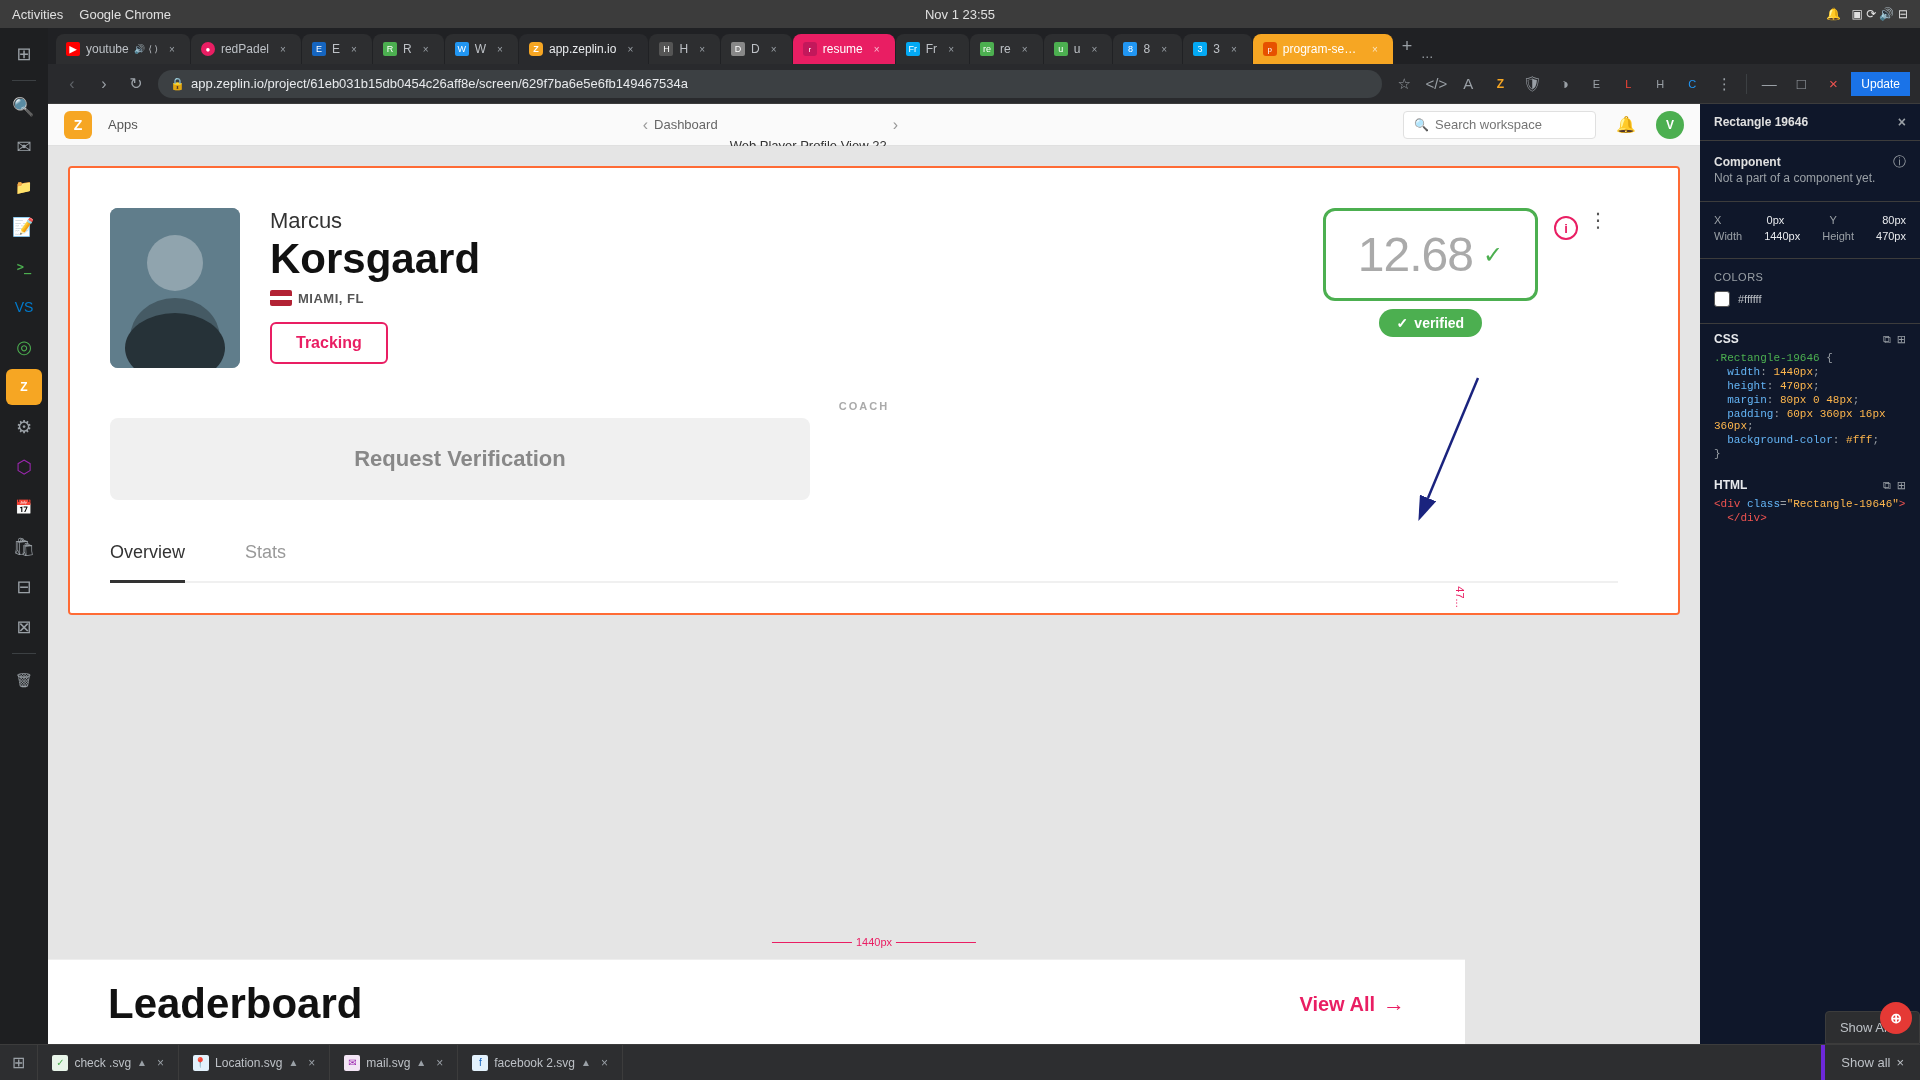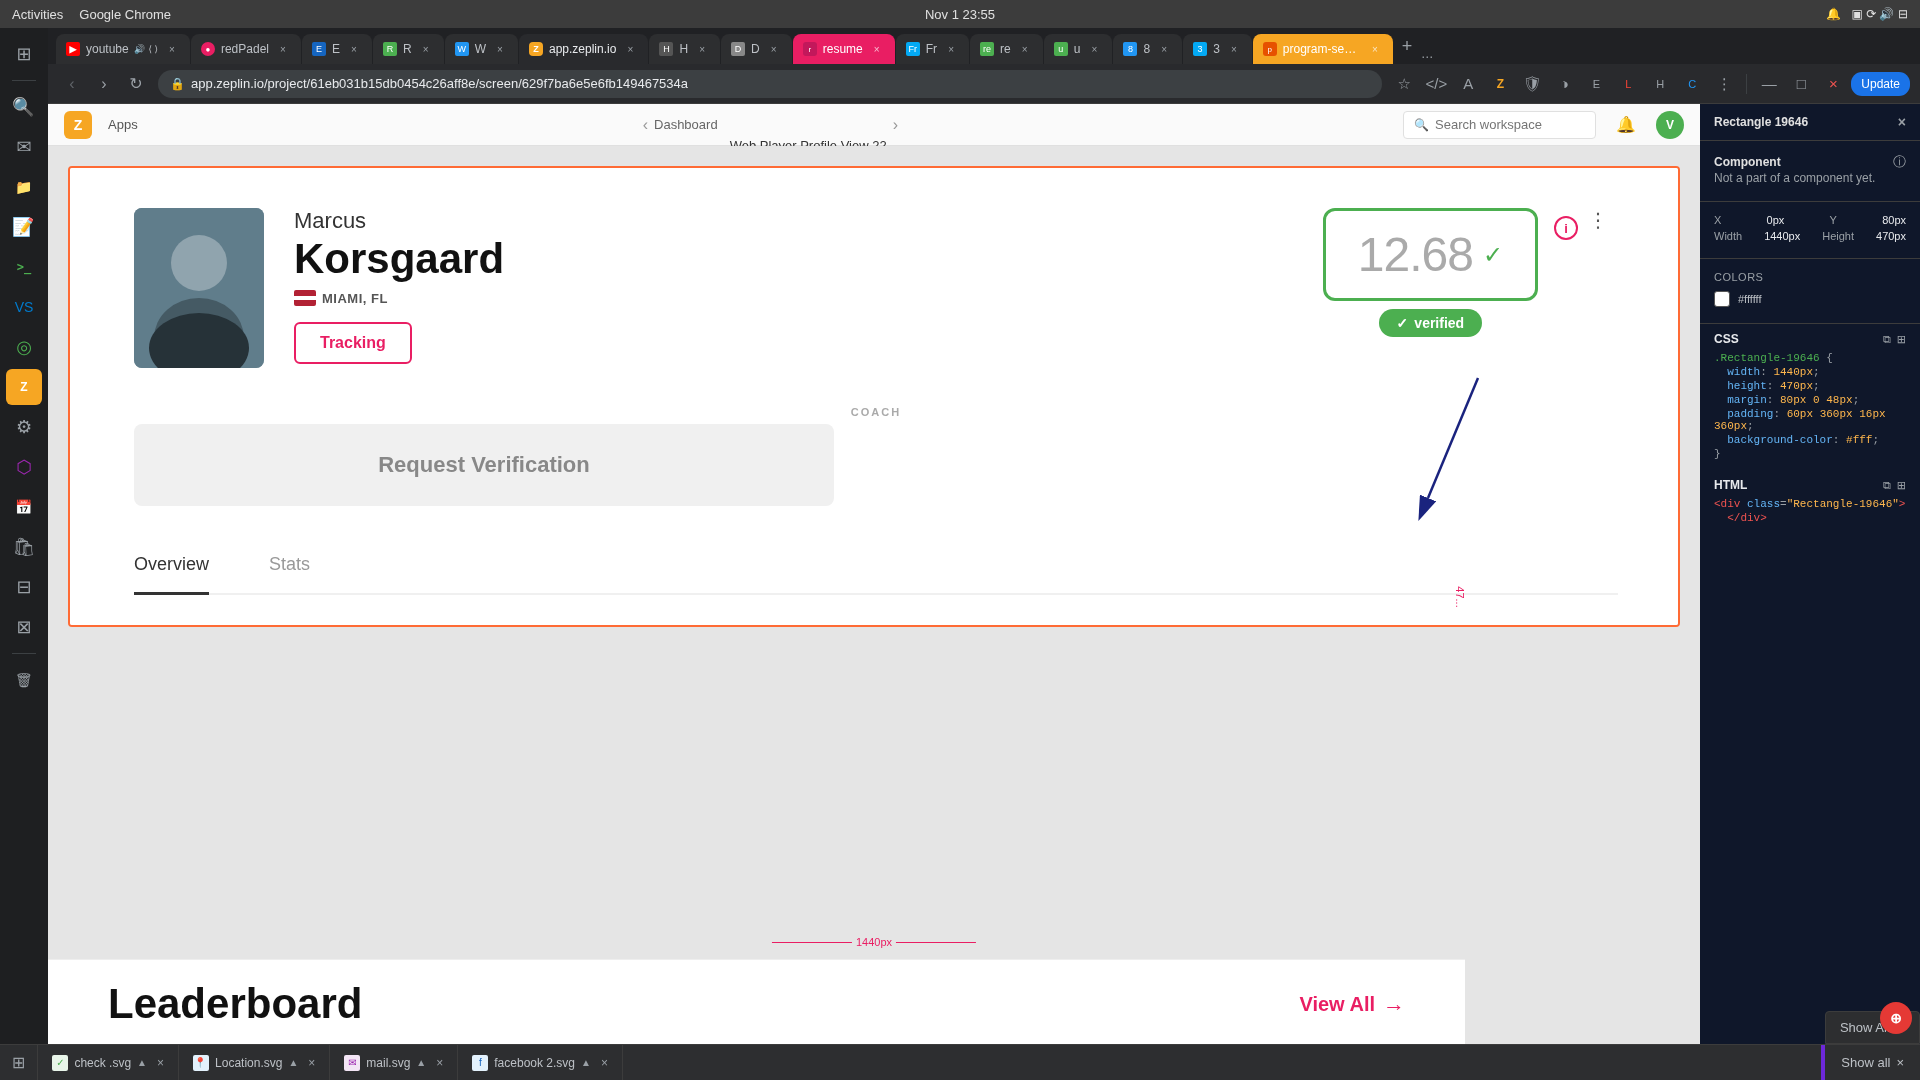--- a/index.html
+++ b/index.html
@@ -122,21 +122,21 @@
       border-radius: 50%;
       display: flex; align-items: center; justify-content: center;
       color: #9aa0a6;
       cursor: pointer;
       font-size: 15px;
     }
     .update-btn {
       background: #1a73e8;
       color: white;
       border: none;
-      border-radius: 11px;
+      border-radius: 0;
       padding: 4px 10px;
       font-size: 12px;
       cursor: pointer;
       height: 24px;
     }
 
     
     .zeplin-bar {
       height: 42px;
       background: #fafafa;
@@ -216,24 +216,24 @@
       border-radius: 4px;
       position: relative;
       width: 100%;
       max-height: 530px;
       overflow: hidden;
     }
 
     
     .profile-content {
       background: white;
-      padding: 40px 60px 30px 64px;
+      padding: 40px 60px 30px 40px;
       display: flex;
       flex-direction: column;
-      gap: 28px;
+      gap: 22px;
     }
 
     .profile-header {
       display: flex;
       align-items: flex-start;
       gap: 30px;
       position: relative;
     }
 
     .profile-avatar {

